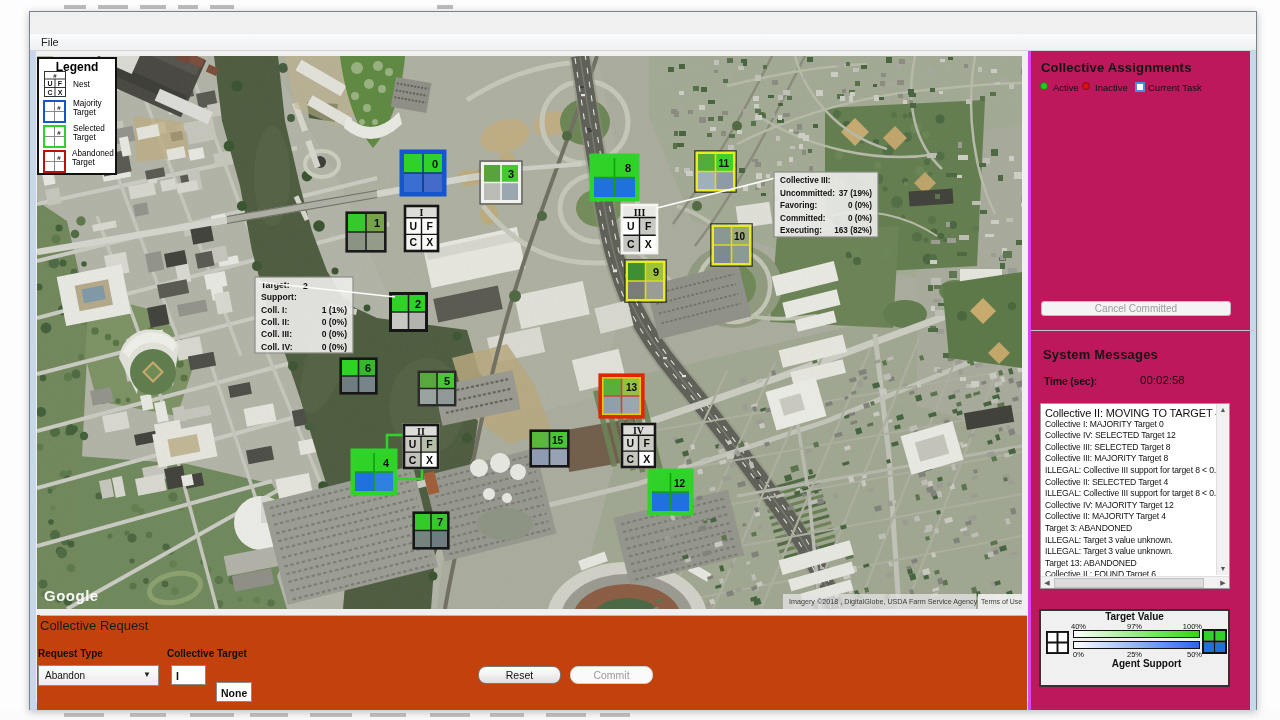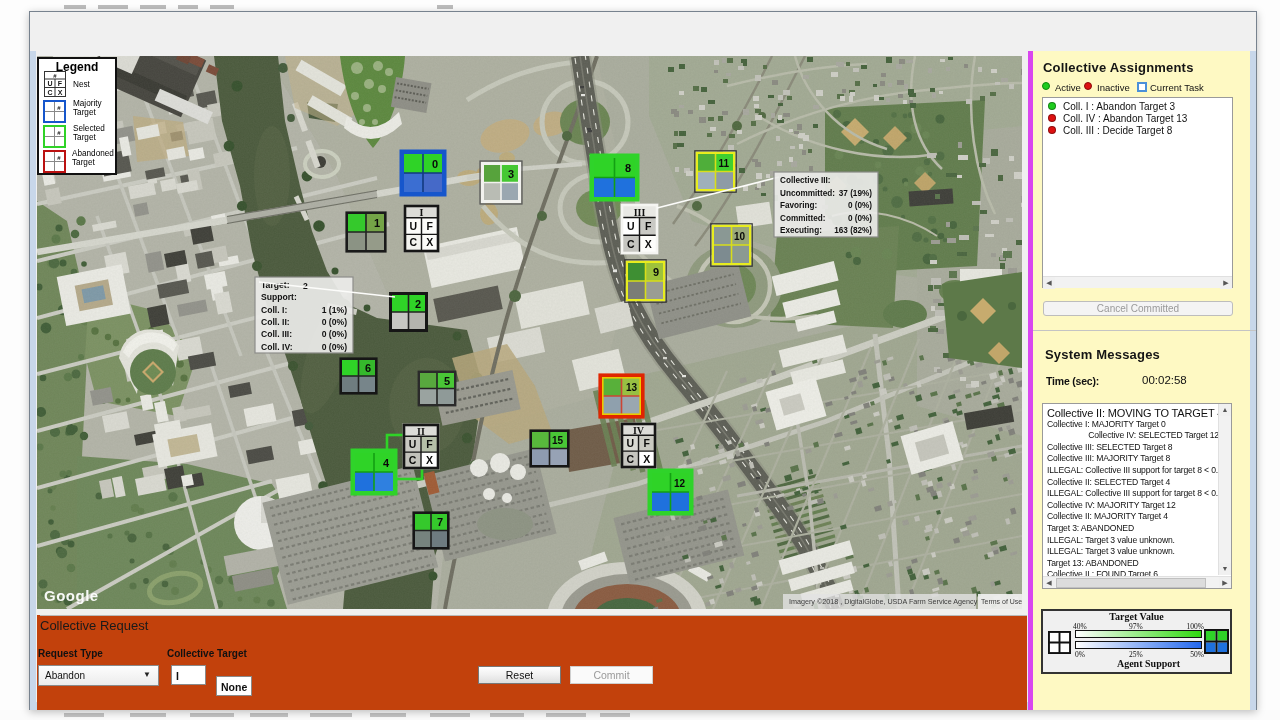--- a/index.html
+++ b/index.html
@@ -12,31 +12,31 @@
 .winbtn{position:absolute;top:6px;height:12px;border:1px solid #707e8d;border-radius:2px;background:linear-gradient(180deg,#f8fafc,#d2dfec 50%,#bccbdc);}
 .winbtn.close{background:linear-gradient(180deg,#e89678,#d0512a 45%,#b03a1c);border-color:#7e2e16;}
 .menubar{position:absolute;left:0;top:22px;width:100%;height:17px;background:linear-gradient(180deg,#fafbfc,#eef0f3);border-bottom:1px solid #d5d5d5;}
 .menubar span{position:absolute;left:11px;top:2px;font-size:11px;color:#222;}
 .content{position:absolute;left:0;top:39px;width:1226px;height:659px;background:#f0f0f0;border-left:6px solid #c8d7ea;border-right:6px solid #c8d7ea;border-bottom:8px solid #c8d7ea;}
 .map{position:absolute;left:1px;top:5px;width:985px;height:553px;overflow:hidden;background:#a7aa9b;}
 .legend{position:absolute;left:0px;top:1px;width:80px;height:118px;background:#fff;border:2px solid #111;}
 .legend .lt{position:absolute;left:0;top:1px;width:100%;text-align:center;font-size:12px;font-weight:bold;color:#000;}
 .lrow{position:absolute;font-size:8.2px;color:#000;line-height:9.3px;white-space:nowrap;}
 .lgrid{position:absolute;background:#fff;}
-.rpanel{position:absolute;left:992px;top:0px;width:222px;height:659px;background:#fef9c3;border-left:5px solid #d946ef;}
+.rpanel{position:absolute;left:992px;top:0px;width:222px;height:659px;background:#be185d;border-left:3px solid #d946ef;}
 .h1{font-size:13px;color:#141414;font-weight:bold;letter-spacing:0.2px;}
 .dot{display:inline-block;width:8px;height:8px;border-radius:50%;vertical-align:-1px;}
 .listbox{position:absolute;background:#fff;border:1px solid #9a9a9a;font-size:10px;color:#111;}
 .btn{position:absolute;border:1px solid #bdbdbd;border-radius:3px;background:#f4f4f4;color:#9a9a9a;font-size:10px;text-align:center;}
 .scroll-h{position:absolute;height:12px;background:#f2f2f2;border-top:1px solid #e0e0e0;}
 .arrowbox{position:absolute;width:12px;height:12px;background:#f0f0f0;color:#555;font-size:7px;text-align:center;line-height:12px;}
 .bpanel{position:absolute;left:1px;top:564px;width:990px;height:95px;background:#c2410c;}
 .blabel{font-size:10px;font-weight:bold;color:#111;}
 .field{position:absolute;background:#fff;border:1px solid #8a8a8a;font-size:10.5px;color:#111;}
-.pushbtn{position:absolute;border:1px solid #9a9a9a;border-radius:0;background:linear-gradient(180deg,#fefefe,#f2f2f2 45%,#dedede);font-size:10.5px;color:#111;text-align:center;}
+.pushbtn{position:absolute;border:1px solid #9a9a9a;border-radius:8px;background:linear-gradient(180deg,#fefefe,#f2f2f2 45%,#dedede);font-size:10.5px;color:#111;text-align:center;}
 </style></head>
 <body>
 
 <div class="abs" style="left:0;top:0;width:1280px;height:11px;background:#fdfdfd;">
     <span style="position:absolute;left:64px;top:5px;width:22px;height:4px;background:#ababab;opacity:0.8;"></span>
     <span style="position:absolute;left:98px;top:5px;width:30px;height:4px;background:#ababab;opacity:0.8;"></span>
     <span style="position:absolute;left:140px;top:5px;width:26px;height:4px;background:#ababab;opacity:0.8;"></span>
     <span style="position:absolute;left:178px;top:5px;width:20px;height:4px;background:#ababab;opacity:0.8;"></span>
     <span style="position:absolute;left:210px;top:5px;width:24px;height:4px;background:#ababab;opacity:0.8;"></span>
     <span style="position:absolute;left:437px;top:5px;width:16px;height:4px;background:#ababab;opacity:0.8;"></span>
@@ -51,20 +51,23 @@
     <span style="position:absolute;left:370px;top:3px;width:36px;height:4px;background:#c4c4c4;"></span>
     <span style="position:absolute;left:430px;top:3px;width:40px;height:4px;background:#c4c4c4;"></span>
     <span style="position:absolute;left:490px;top:3px;width:34px;height:4px;background:#c4c4c4;"></span>
     <span style="position:absolute;left:546px;top:3px;width:40px;height:4px;background:#c4c4c4;"></span>
     <span style="position:absolute;left:600px;top:3px;width:30px;height:4px;background:#c4c4c4;"></span>
   </div>
 
 <div class="win">
 
 
+<div class="menubar">
+      <span>File</span>
+    </div>
 <div class="content">
 
 <div class="map">
 <svg width="985" height="553" viewBox="0 0 985 553">
 
 <defs>
             <filter id="noiseL" x="0" y="0" width="100%" height="100%">
               <feTurbulence type="fractalNoise" baseFrequency="0.8" numOctaves="2" seed="7"></feTurbulence>
               <feColorMatrix type="matrix" values="0 0 0 0 0.82 0 0 0 0 0.82 0 0 0 0 0.76 0 0 0 0.5 0"></feColorMatrix>
             </filter>
@@ -1642,47 +1645,29 @@
 <div class="rpanel">
 <div class="abs h1" style="left:10px;top:9px;">Collective Assignments</div>
 <div class="abs" style="left:9px;top:31px;width:210px;height:10px;font-size:9.5px;color:#111;white-space:nowrap;">
           <span class="dot" style="position:absolute;left:0;top:0;background:#1ecc1e;border:1px solid #0a8a0a;"></span>
           <span style="position:absolute;left:13px;top:0;">Active</span>
           <span class="dot" style="position:absolute;left:42px;top:0;background:#dd1111;border:1px solid #8a0a0a;"></span>
           <span style="position:absolute;left:55px;top:0;">Inactive</span>
           <span style="position:absolute;left:95px;top:0;width:10px;height:10px;border:2px solid #4a90d9;background:#fff;"></span>
           <span style="position:absolute;left:108px;top:0;">Current Task</span>
         </div>
-<div class="listbox" style="left:9px;top:46px;width:191px;height:191px;">
-<div style="position:absolute;left:5px;top:3px;height:12px;">
-            <span class="dot" style="position:absolute;left:0;top:1px;background:#1ecc1e;border:1px solid rgba(0,0,0,0.35);"></span>
-            <span style="position:absolute;left:15px;top:0;font-size:10px;white-space:nowrap;">Coll. I : Abandon Target 3</span>
-          </div>
-<div style="position:absolute;left:5px;top:15px;height:12px;">
-            <span class="dot" style="position:absolute;left:0;top:1px;background:#dd1111;border:1px solid rgba(0,0,0,0.35);"></span>
-            <span style="position:absolute;left:15px;top:0;font-size:10px;white-space:nowrap;">Coll. IV : Abandon Target 13</span>
-          </div>
-<div style="position:absolute;left:5px;top:27px;height:12px;">
-            <span class="dot" style="position:absolute;left:0;top:1px;background:#dd1111;border:1px solid rgba(0,0,0,0.35);"></span>
-            <span style="position:absolute;left:15px;top:0;font-size:10px;white-space:nowrap;">Coll. III : Decide Target 8</span>
-          </div>
-<div class="scroll-h" style="left:0px;top:178px;width:189px;">
-            <span class="arrowbox" style="left:0;top:0;">◀</span>
-            <span class="arrowbox" style="right:0;top:0;">▶</span>
-          </div>
-</div>
 <div class="btn" style="left:10px;top:250px;width:190px;height:15px;line-height:14px;">Cancel Committed</div>
 <div class="abs" style="left:0px;top:279px;width:223px;height:1px;background:#c4c4c4;"></div>
 <div class="abs h1" style="left:12px;top:296px;">System Messages</div>
 <div class="abs" style="left:13px;top:324px;font-size:10.5px;font-weight:bold;color:#111;letter-spacing:-0.2px;">Time (sec):</div>
 <div class="abs" style="left:109px;top:323px;font-size:11.5px;color:#111;">00:02:58</div>
 <div class="listbox" style="left:9px;top:352px;width:190px;height:186px;overflow:hidden;">
 <div style="position:absolute;left:4px;top:3px;width:172px;font-size:11px;letter-spacing:-0.15px;white-space:nowrap;overflow:hidden;">Collective II: MOVING TO TARGET 4</div>
 <div style="position:absolute;left:4px;top:14.6px;width:172px;font-size:8.6px;letter-spacing:-0.15px;white-space:nowrap;overflow:hidden;">Collective I: MAJORITY Target 0</div>
-<div style="position:absolute;left:4px;top:26.2px;width:172px;font-size:8.6px;letter-spacing:-0.15px;white-space:nowrap;overflow:hidden;text-align:right;">Collective IV: SELECTED Target 12</div>
+<div style="position:absolute;left:4px;top:26.2px;width:172px;font-size:8.6px;letter-spacing:-0.15px;white-space:nowrap;overflow:hidden;">Collective IV: SELECTED Target 12</div>
 <div style="position:absolute;left:4px;top:37.8px;width:172px;font-size:8.6px;letter-spacing:-0.15px;white-space:nowrap;overflow:hidden;">Collective III: SELECTED Target 8</div>
 <div style="position:absolute;left:4px;top:49.4px;width:172px;font-size:8.6px;letter-spacing:-0.15px;white-space:nowrap;overflow:hidden;">Collective III: MAJORITY Target 8</div>
 <div style="position:absolute;left:4px;top:61.0px;width:172px;font-size:8.6px;letter-spacing:-0.15px;white-space:nowrap;overflow:hidden;">ILLEGAL: Collective III support for target 8 &lt; 0.3</div>
 <div style="position:absolute;left:4px;top:72.6px;width:172px;font-size:8.6px;letter-spacing:-0.15px;white-space:nowrap;overflow:hidden;">Collective II: SELECTED Target 4</div>
 <div style="position:absolute;left:4px;top:84.2px;width:172px;font-size:8.6px;letter-spacing:-0.15px;white-space:nowrap;overflow:hidden;">ILLEGAL: Collective III support for target 8 &lt; 0.3</div>
 <div style="position:absolute;left:4px;top:95.8px;width:172px;font-size:8.6px;letter-spacing:-0.15px;white-space:nowrap;overflow:hidden;">Collective IV: MAJORITY Target 12</div>
 <div style="position:absolute;left:4px;top:107.4px;width:172px;font-size:8.6px;letter-spacing:-0.15px;white-space:nowrap;overflow:hidden;">Collective II: MAJORITY Target 4</div>
 <div style="position:absolute;left:4px;top:119.0px;width:172px;font-size:8.6px;letter-spacing:-0.15px;white-space:nowrap;overflow:hidden;">Target 3: ABANDONED</div>
 <div style="position:absolute;left:4px;top:130.6px;width:172px;font-size:8.6px;letter-spacing:-0.15px;white-space:nowrap;overflow:hidden;">ILLEGAL: Target 3 value unknown.</div>
 <div style="position:absolute;left:4px;top:142.2px;width:172px;font-size:8.6px;letter-spacing:-0.15px;white-space:nowrap;overflow:hidden;">ILLEGAL: Target 3 value unknown.</div>
@@ -1691,21 +1676,21 @@
 <div style="position:absolute;right:0;top:0;width:13px;height:171px;background:#f2f2f2;border-left:1px solid #e0e0e0;">
             <span class="arrowbox" style="left:0;top:0;">▲</span>
             <span class="arrowbox" style="left:0;bottom:0;">▼</span>
           </div>
 <div class="scroll-h" style="left:0;top:172px;width:188px;">
             <span class="arrowbox" style="left:0;top:0;">◀</span>
             <span class="arrowbox" style="right:0;top:0;">▶</span>
             <span style="position:absolute;left:13px;top:1px;width:150px;height:10px;background:#dcdcdc;border:1px solid #c0c0c0;"></span>
           </div>
 </div>
-<div class="abs" style="left:8px;top:558px;width:191px;height:65px;background:#f0f0f0;border:2px solid #333;font-family:Liberation Serif, serif;">
+<div class="abs" style="left:8px;top:558px;width:191px;height:78px;background:#f0f0f0;border:2px solid #333;">
 <div style="position:absolute;left:0;top:0px;width:100%;text-align:center;font-size:10px;font-weight:bold;color:#111;">Target Value</div>
 <svg style="position:absolute;left:5px;top:20px;" width="23" height="23" viewBox="0 0 24 24">
             <rect x="1" y="1" width="22" height="22" fill="#fff" stroke="#111" stroke-width="2"></rect>
             <path d="M12,1 V23 M1,12 H23" stroke="#111" stroke-width="2"></path>
           </svg>
 <div style="position:absolute;left:32px;top:19px;width:127px;height:8px;border:1px solid #111;background:linear-gradient(90deg,#ffffff,#2fd80e);"></div>
 <div style="position:absolute;left:32px;top:30px;width:127px;height:8px;border:1px solid #111;background:linear-gradient(90deg,#ffffff,#2468ee);"></div>
 <div style="position:absolute;left:30px;top:11px;width:131px;font-size:7.5px;color:#111;"><span>40%</span><span style="position:absolute;left:56px;">97%</span><span style="position:absolute;right:0;">100%</span></div>
 <div style="position:absolute;left:32px;top:39px;width:129px;font-size:7.5px;color:#111;"><span>0%</span><span style="position:absolute;left:54px;">25%</span><span style="position:absolute;right:0;">50%</span></div>
 <div style="position:absolute;left:0;top:47px;width:100%;text-align:center;font-size:10px;font-weight:bold;color:#111;padding-left:24px;">Agent Support</div>
@@ -1725,19 +1710,19 @@
 <div class="blabel" style="position:absolute;left:1px;top:33px;">Request Type</div>
 <div class="field" style="left:1px;top:50px;width:121px;height:21px;background:linear-gradient(180deg,#fdfdfd,#ececec);">
           <span style="position:absolute;left:6px;top:4px;font-size:10px;">Abandon</span>
           <span style="position:absolute;right:7px;top:4px;font-size:8px;color:#222;">▼</span>
         </div>
 <div class="blabel" style="position:absolute;left:130px;top:33px;">Collective</div>
 <div class="field" style="left:134px;top:50px;width:35px;height:20px;">
           <span style="position:absolute;left:4px;top:4px;font-weight:bold;">I</span>
         </div>
 <div class="blabel" style="position:absolute;left:180px;top:33px;">Target</div>
-<div class="field" style="left:179px;top:61px;width:36px;height:20px;">
+<div class="field" style="left:179px;top:67px;width:36px;height:20px;">
           <span style="position:absolute;left:4px;top:4px;font-weight:bold;">None</span>
         </div>
 <div class="pushbtn" style="left:441px;top:51px;width:83px;height:18px;line-height:17px;border-color:#777;">Reset</div>
 <div class="pushbtn" style="left:533px;top:51px;width:83px;height:18px;line-height:17px;background:#fafafa;color:#9a9a9a;border-color:#cfcfcf;">Commit</div>
 </div>
 </div>
 </div>
 </body></html>

